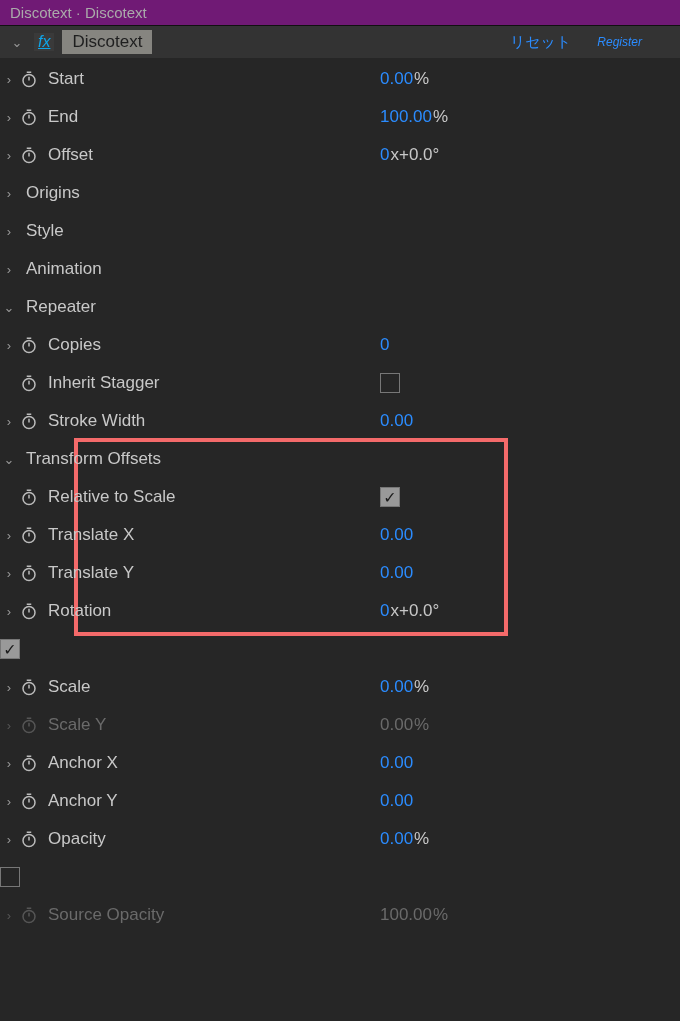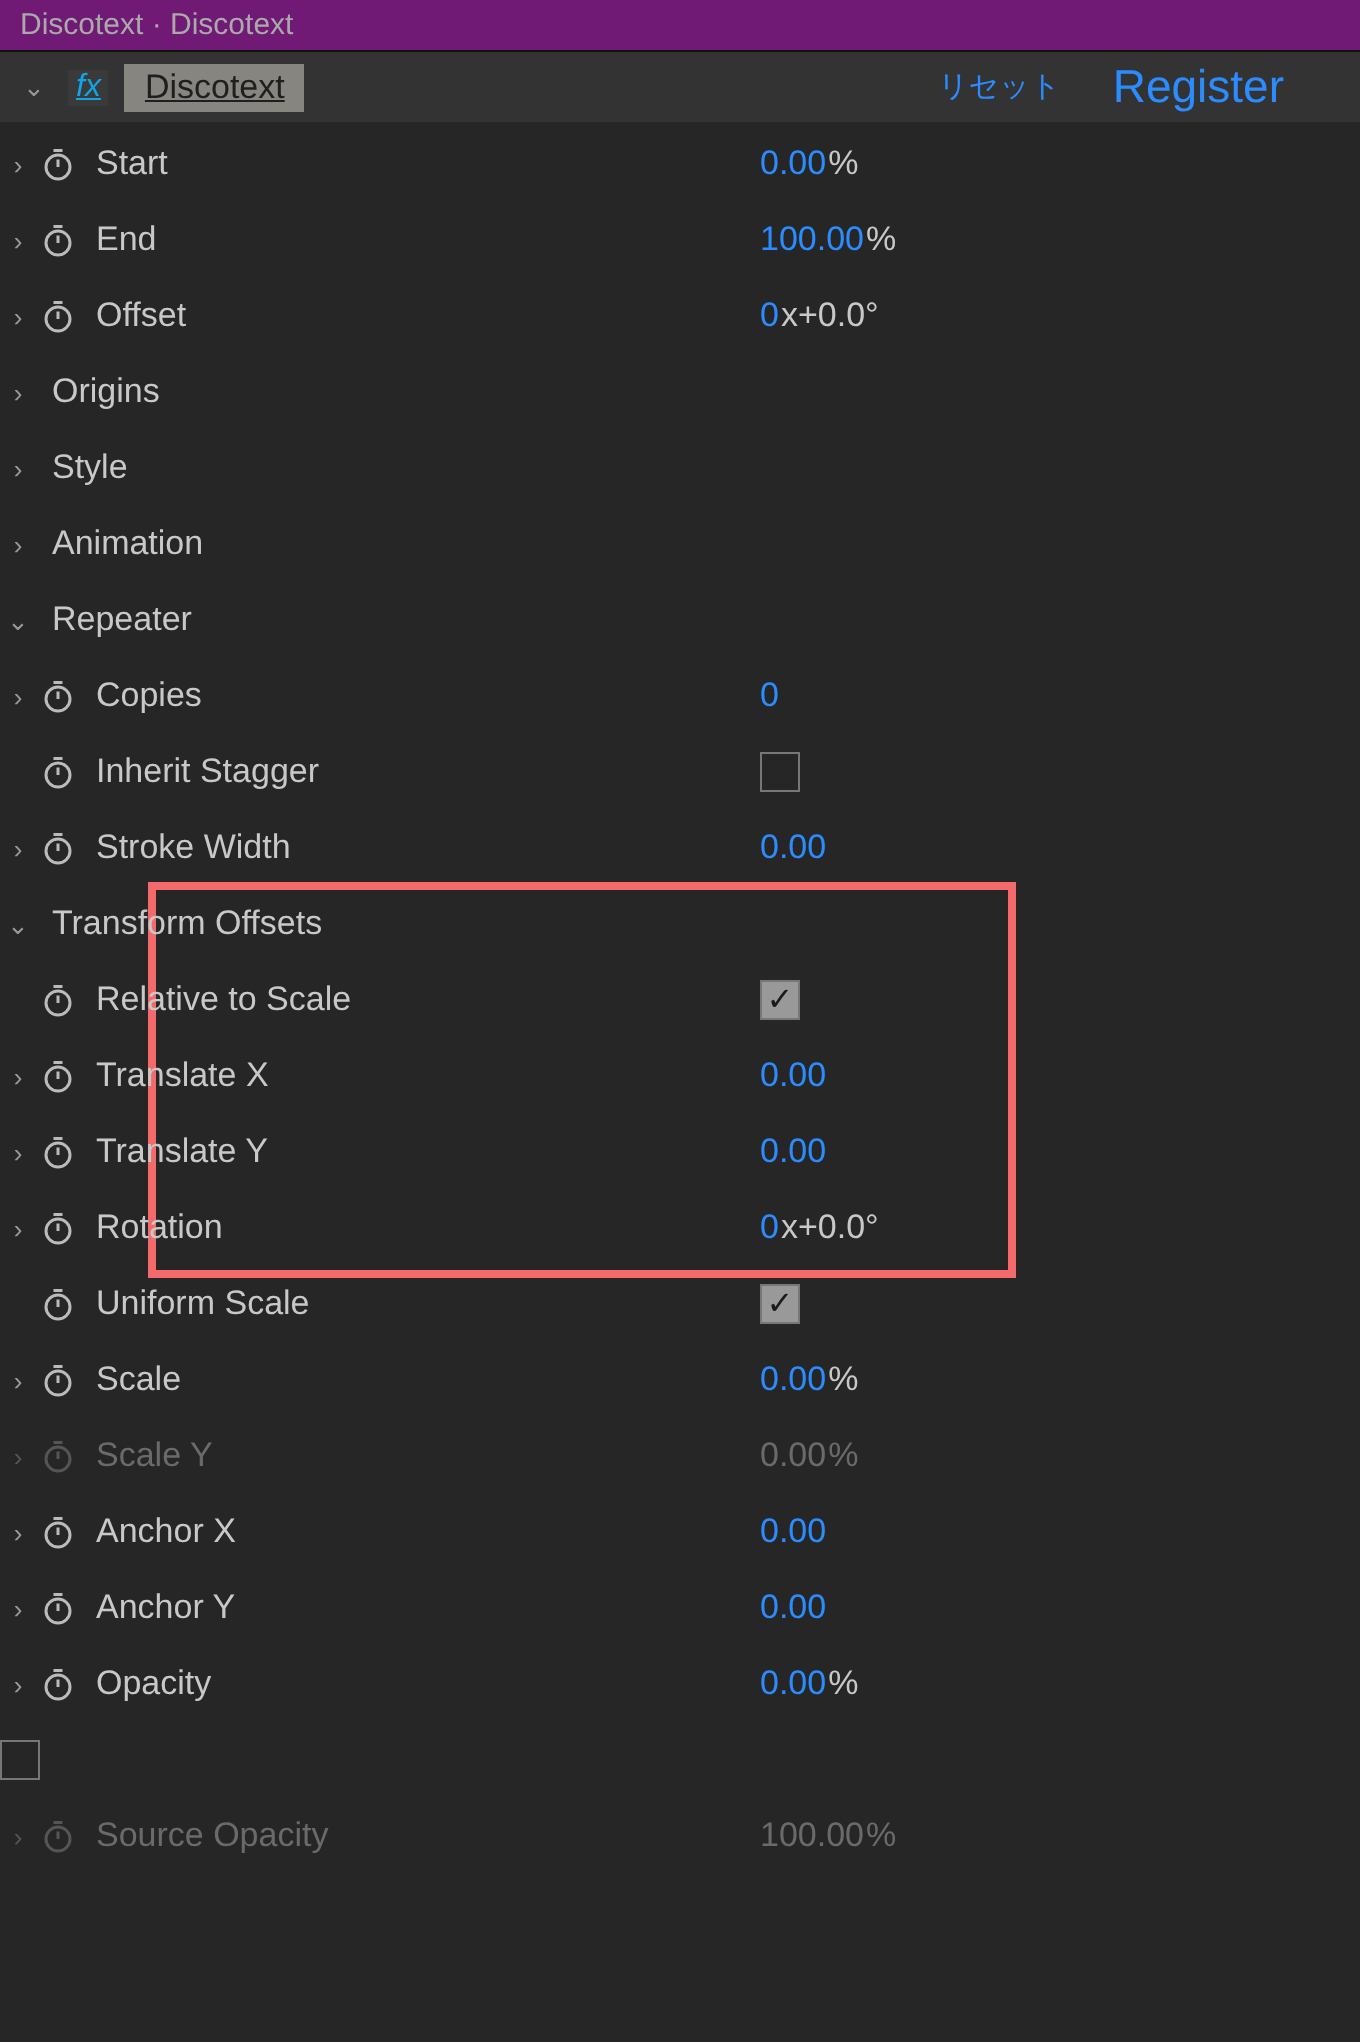--- a/index.html
+++ b/index.html
@@ -32,25 +32,24 @@
     color: #0ea5e9;
     background: #3a3a3a;
     padding: 0 4px;
     text-decoration: underline;
   }
   .fx-name {
     background: #868580;
     color: #1f1f1f;
     padding: 2px 10px;
     font-size: 17px;
-    text-decoration: underline;
   }
   .fx-spacer { flex: 1; }
   .reset-link { color: #2b8cff; font-size: 15px; margin-right: 18px; cursor: pointer; font-family: Liberation Mono, monospace; }
-  .register-link { color: #2b8cff; font-size: 23px; cursor: pointer; margin-right: 30px; }
+  .register-link { color: #2b8cff; font-size: 12px; cursor: pointer; margin-right: 30px; font-style: italic; }
 
   .panel { padding-top: 2px; }
   .row {
     display: flex;
     align-items: center;
     height: 38px;
     position: relative;
   }
   .row .label-area {
     width: 380px;
@@ -328,30 +327,20 @@
         <span class="prop-label">Rotation</span>
       </div>
       <div class="value-area">
         <span class="val-blue">0</span>
           <span class="val-unit">x+0.0°</span>
       </div>
     </div>
   </div>
 
   <div class="row">
-    <div class="label-area indent-4">
-      <span class="chev-spacer"></span>
-      <span class="stopwatch">
-          <svg viewBox="0 0 24 24" fill="none" stroke="#bbb" stroke-width="2">
-            <circle cx="12" cy="14" r="8"></circle>
-            <path d="M12 14V9M9 3h6"></path>
-          </svg>
-        </span>
-      <span class="prop-label">Uniform Scale</span>
-    </div>
     <div class="value-area">
       <span class="checkbox checked">✓</span>
     </div>
   </div>
 
   <div class="row">
     <div class="label-area indent-4">
       <span class="chev">›</span>
       <span class="stopwatch">
           <svg viewBox="0 0 24 24" fill="none" stroke="#bbb" stroke-width="2">

